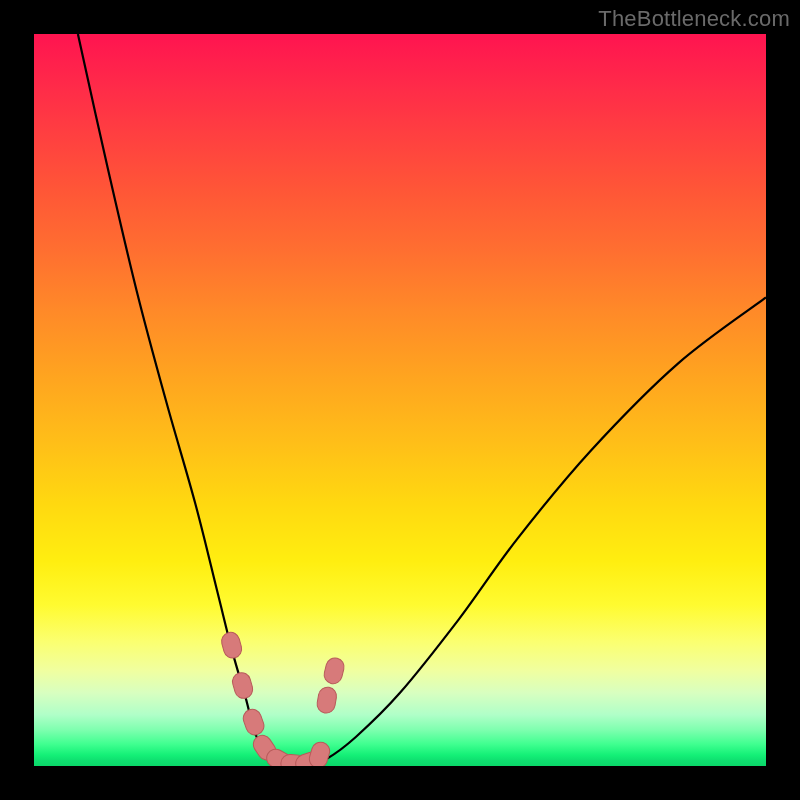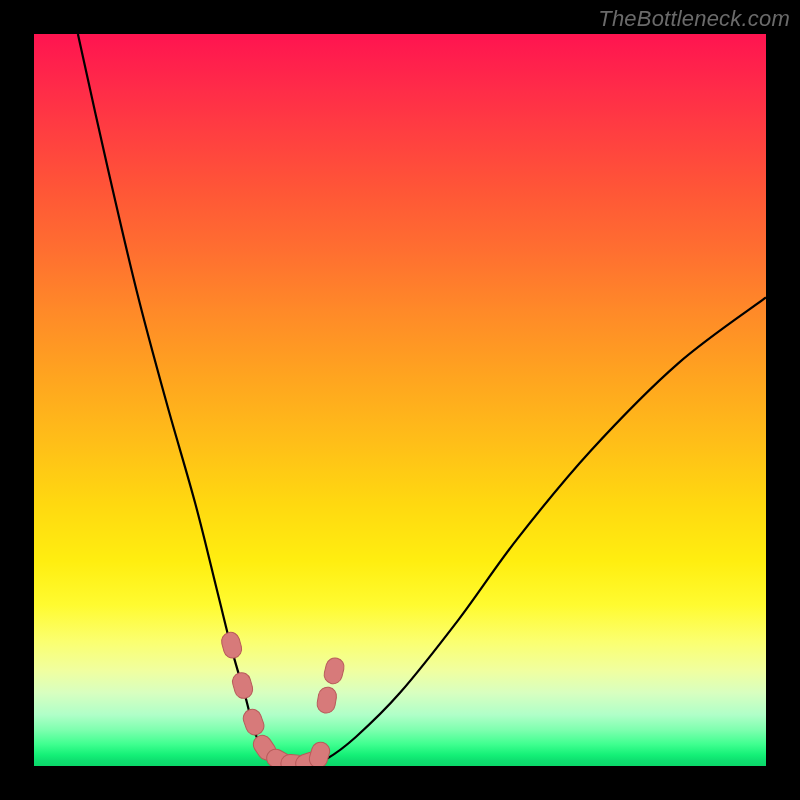--- a/index.html
+++ b/index.html
@@ -49,21 +49,20 @@
     );
   }
   .watermark {
     position: absolute;
     top: 6px;
     right: 10px;
     color: #6a6a6a;
     font-size: 22px;
     font-weight: 500;
     letter-spacing: 0.2px;
-    font-style: italic;
   }
   svg.curves {
     position: absolute;
     top: 0;
     left: 0;
     width: 732px;
     height: 732px;
   }
 </style>
 </head>

